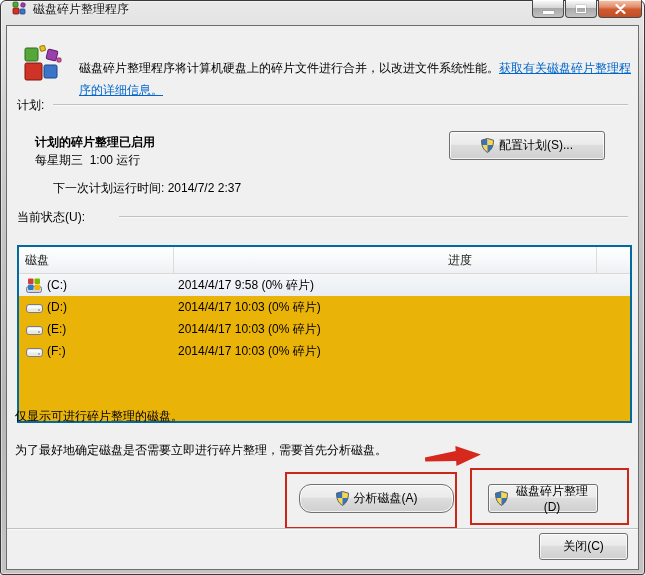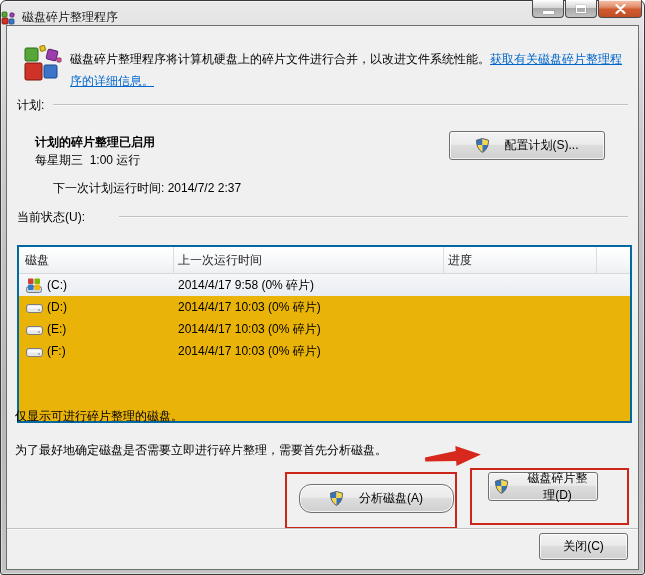--- a/index.html
+++ b/index.html
@@ -7,21 +7,21 @@
     width:645px; height:575px; overflow:hidden; background:#ffffff;
     font-family:"Liberation Sans","DejaVu Sans",sans-serif;
     -webkit-font-smoothing:antialiased;
   }
   .window {
     position:absolute; left:0; top:0; width:643px; height:573px;
     border:1px solid #3a3a3a; border-radius:6px 6px 3px 3px;
     background:linear-gradient(180deg,#e9e9e9 0%,#cfcfcf 20%,#b6b6b6 70%,#c4c4c4 100%);
     box-shadow:inset 0 0 0 1px rgba(255,255,255,.45);
   }
-  .titlebar { position:absolute; left:0; top:0; right:0; height:25px; display:flex; align-items:flex-end; padding-left:0; }
+  .titlebar { position:absolute; left:0; top:0; right:0; height:25px; display:flex; align-items:flex-start; padding-left:11px; }
   .title { font-size:12px; color:#141414; margin-left:6px; text-shadow:0 1px 0 rgba(255,255,255,.55); }
   .win-btn {
     position:absolute; top:-1px; height:18px; box-sizing:border-box;
     border:1px solid #4a4a4a; border-top:none; border-radius:0 0 4px 4px;
     display:flex; align-items:center; justify-content:center; cursor:default;
     background:linear-gradient(180deg,#fdfdfd 0%,#d6d6d6 45%,#a9a9a9 50%,#c2c2c2 100%);
     box-shadow:inset 0 1px 0 rgba(255,255,255,.8);
   }
   .win-btn.min { left:531px; width:32px; }
   .win-btn.max { left:564px; width:32px; }
@@ -30,36 +30,36 @@
   .glyph-min { width:11px; height:3px; background:#ffffff; box-shadow:0 0 1px #555; margin-top:7px; }
   .glyph-max { width:10px; height:8px; border:1px solid #ffffff; border-top-width:3px; box-shadow:0 0 1px #777; box-sizing:border-box; }
 
   .dialog {
     position:absolute; left:6px; top:25px; width:631px; height:543px;
     background:#f0f0f0; box-shadow:0 0 0 1px #6e6e6e; font-size:12px; color:#000;
   }
   .abs { position:absolute; }
   .sep { position:absolute; height:1px; background:#c0c0c0; box-shadow:0 1px 0 #fafafa; }
 
-  .desc-text { position:absolute; left:56px; top:15px; width:556px; margin:7px; line-height:22px; }
+  .desc-text { position:absolute; left:56px; top:15px; width:556px; margin:16px; line-height:22px; }
   .link { color:#0066cc; text-decoration:underline; cursor:pointer; }
 
   .bold { font-weight:bold;margin-top:11px; }
   .pre { white-space:pre; }
 
   .btn {
-    position:absolute; box-sizing:border-box; display:flex; align-items:center; justify-content:center; gap:16px;
+    position:absolute; box-sizing:border-box; display:flex; align-items:center; justify-content:center; gap:5px;
     font-family:inherit; font-size:12px; color:#000; cursor:default;
     background:linear-gradient(180deg,#f2f2f2 0%,#ebebeb 45%,#dddddd 50%,#cfcfcf 100%);
     border:1px solid #707070; border-radius:3px;
     box-shadow:inset 0 0 0 1px rgba(255,255,255,.75);
   }
   .btn-config   { left:442px; top:105px; width:156px; height:29px; }
   .btn-analyze  { left:292px; top:458px; width:155px; height:29px;border-radius:12px; }
-  .btn-defrag   { left:481px; top:446px; width:110px; height:29px; }
+  .btn-defrag   { left:481px; top:458px; width:110px; height:29px; }
   .btn-close    { left:532px; top:507px; width:89px;  height:27px; }
 
   .listview {
     position:absolute; left:10px; top:219px; width:611px; height:174px;
     background:#eab308; border:2px solid #0369a1; box-sizing:content-box;
   }
   .lv-header {
     position:absolute; left:0; top:0; right:0; height:26px;
     background:linear-gradient(180deg,#ffffff 0%,#f6f7f9 60%,#eef0f3 100%);
     border-bottom:1px solid #d9d9d9;
@@ -150,21 +150,20 @@
       </svg>
       <span>配置计划(S)...</span>
     </button>
 
     <span class="abs" style="left:10px; top:183px;">当前状态(U):</span>
     <div class="sep" style="left:112px; top:190px; width:509px;"></div>
 
     <div class="listview">
       <div class="lv-header">
         <div class="lv-col c1">磁盘</div>
-        <div class="lv-col c2">上一次运行时间</div>
         <div class="lv-col c3">进度</div>
       </div>
 
       <div class="lv-row r0 selected">
         <span class="cell-disk">
           <span class="drive-ico">
             <svg width="18" height="15" viewBox="0 0 18 15">
               <rect x="1.5" y="8.5" width="15" height="6" rx="2" fill="#cfd6de" stroke="#707c88"></rect>
               <rect x="3" y="0.5" width="5.5" height="5.5" rx="1" fill="#d23f34"></rect>
               <rect x="9.5" y="0.5" width="5.5" height="5.5" rx="1" fill="#7fba00"></rect>

